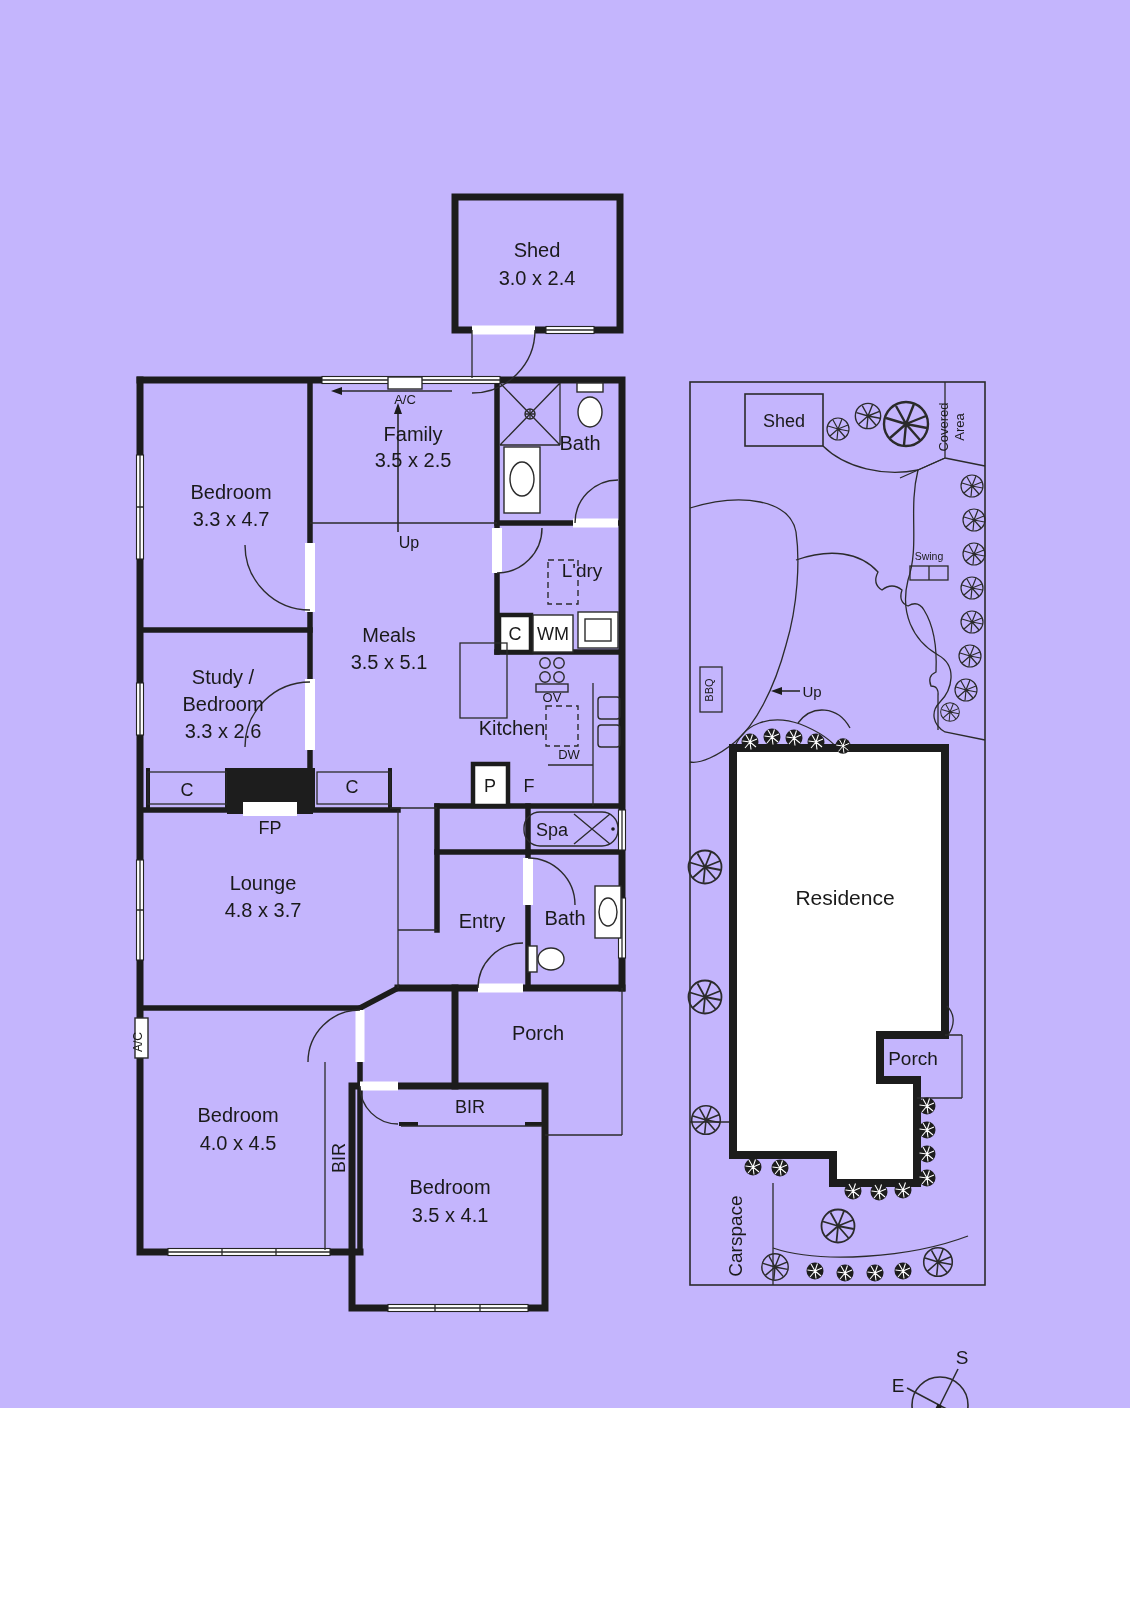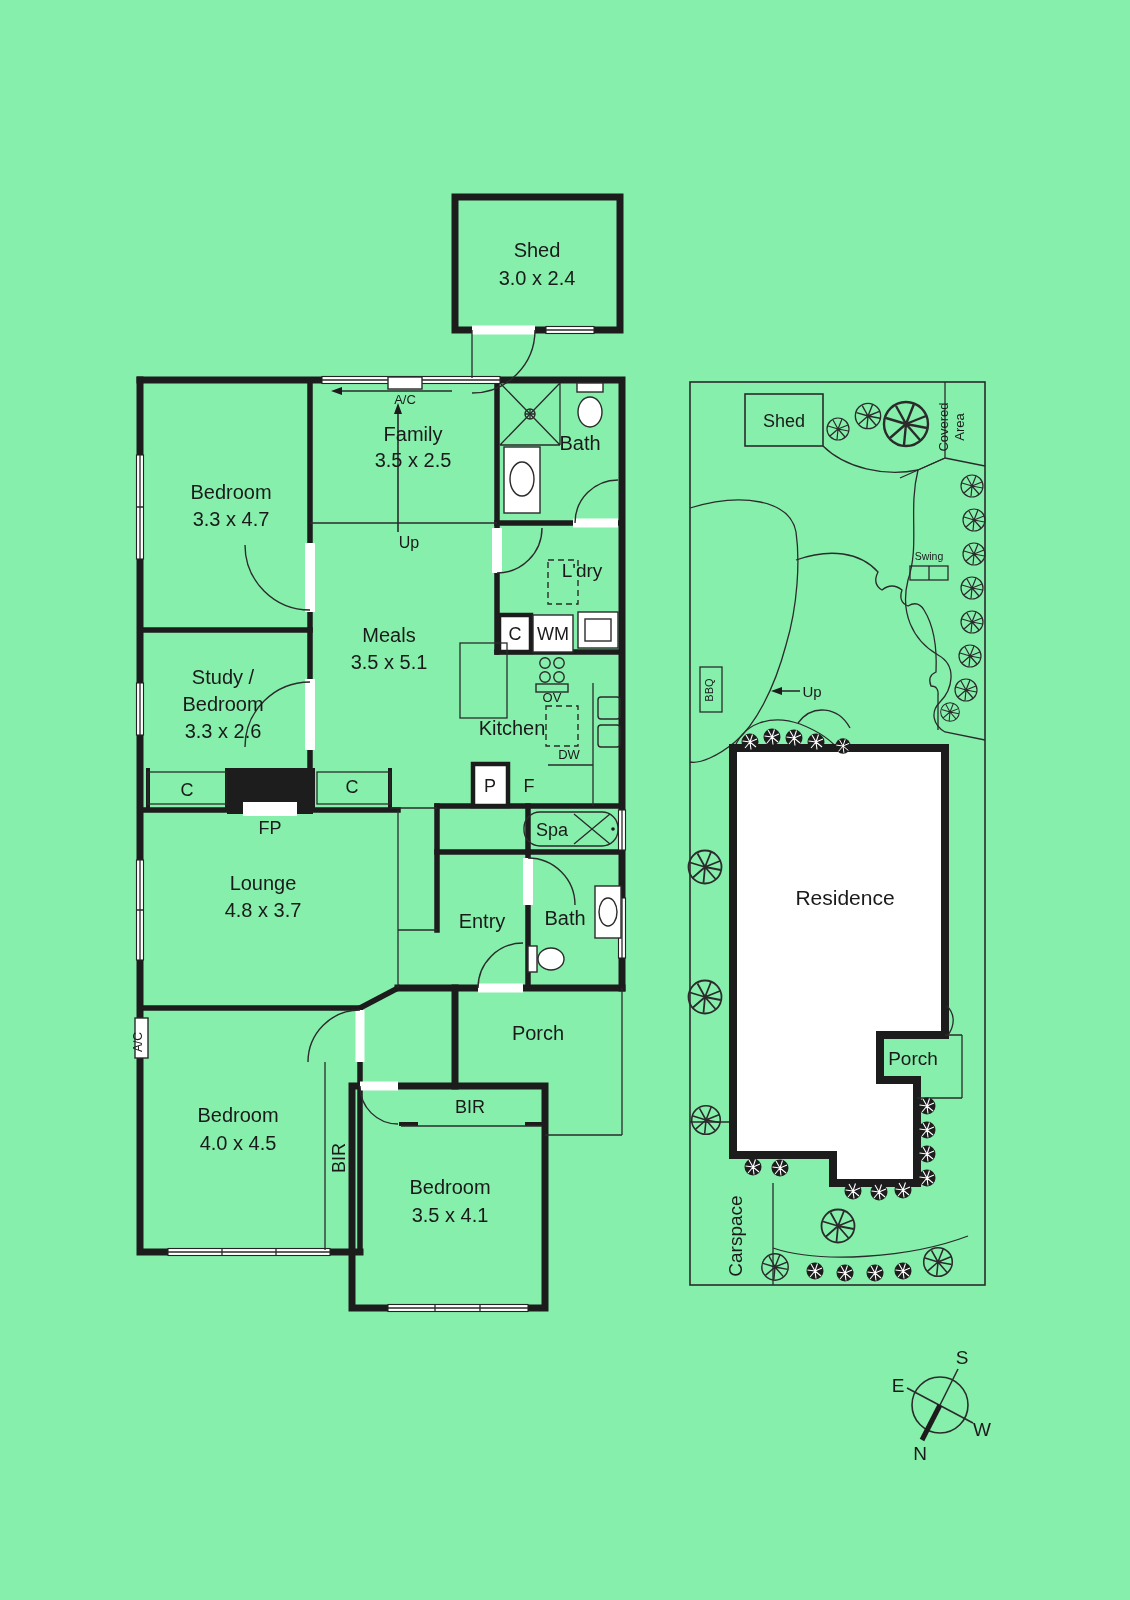--- a/index.html
+++ b/index.html
@@ -1,16 +1,16 @@
 <!DOCTYPE html>
 <html><head>
 <meta charset="utf-8">
 <style>
   html,body{margin:0;padding:0;background:#ffffff;}
-  .page{width:1130px;height:1600px;position:relative;background:#86efac;}
+  .page{width:1130px;height:1408px;position:relative;background:#c4b5fd;}
   text{font-family:"Liberation Sans",sans-serif;fill:#1a1a1a;text-anchor:middle;}
   .t21{font-size:21px}.t20{font-size:20px}.t19{font-size:19px}.t18{font-size:18px}
   .t16{font-size:16px}.t15{font-size:15px}.t13{font-size:13px}.t12{font-size:12px}
   .t11{font-size:11px}.t10{font-size:10.5px}
   .w8f{stroke:#1c1c1c;stroke-width:8;fill:#ffffff;stroke-linecap:square}
   .w7{stroke:#1c1c1c;stroke-width:7;fill:none;stroke-linecap:square}
   .w55{stroke:#1c1c1c;stroke-width:5.5;fill:none;stroke-linecap:square}
   .w4{stroke:#1c1c1c;stroke-width:4;fill:none;stroke-linecap:square}
   .w45{stroke:#1c1c1c;stroke-width:4.5;fill:#fff;stroke-linecap:square}
   .thin{stroke:#2b2b2b;stroke-width:1.3;fill:none}

